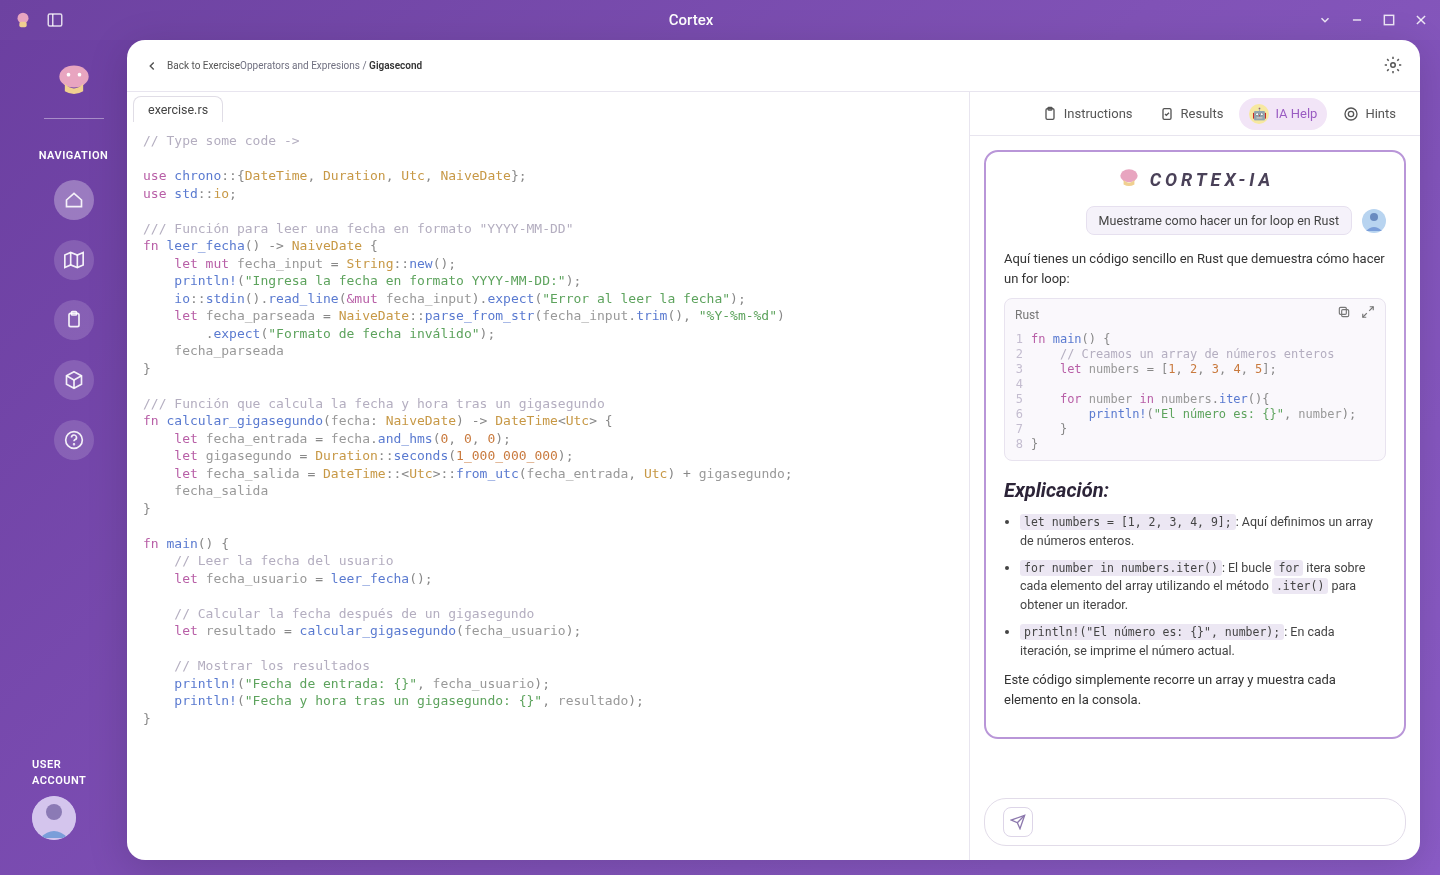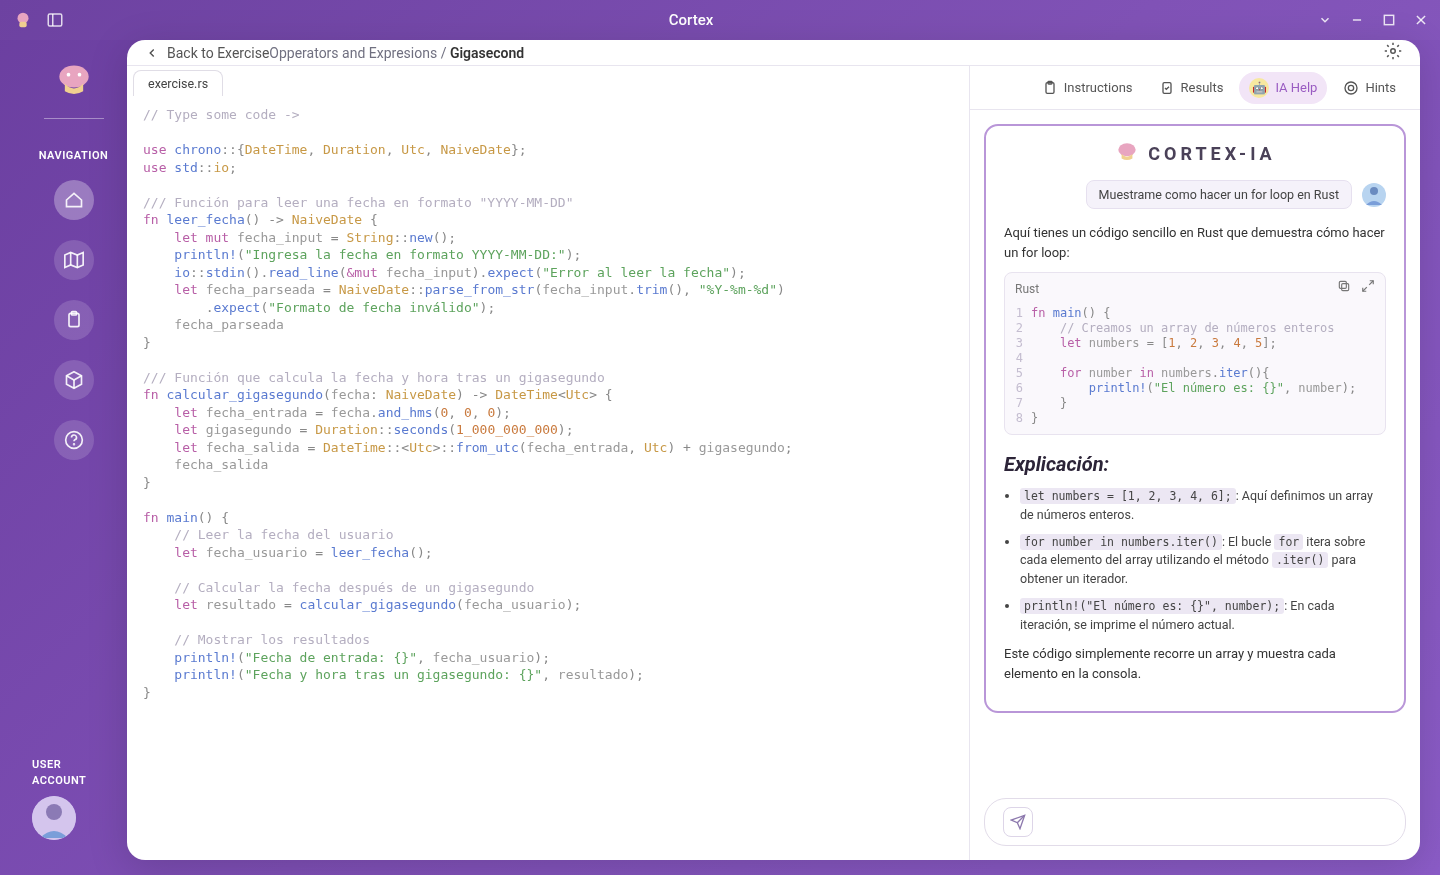--- a/index.html
+++ b/index.html
@@ -58,26 +58,26 @@
 .main-panel {
   flex: 1;
   background: #fff;
   border-radius: 18px;
   display: flex;
   flex-direction: column;
   overflow: hidden;
   box-shadow: 0 8px 40px rgba(0,0,0,0.15);
 }
 .top-bar {
-  height: 26px;
+  height: 52px;
   border-bottom: 1px solid #e8e5ef;
   display: flex;
   align-items: center;
   padding: 0 18px;
-  font-size: 14px;
+  font-size: 10px;
 }
 .back-btn { display: flex; align-items: center; gap: 8px; color: #555; cursor: pointer; }
 .breadcrumb { flex:1; text-align: left; color: #707080; }
 .breadcrumb b { color: #333; font-weight: 600; }
 .gear { color: #555; cursor: pointer; }
 
 .content { flex: 1; display: flex; overflow: hidden; }
 
 
 .editor-area { flex: 1; display: flex; flex-direction: column; border-right: 1px solid #e8e5ef; overflow:hidden; }
@@ -112,21 +112,21 @@
 .bot-ico { width:20px; height:20px; border-radius:50%; background:#f7e8a0; display:flex; align-items:center; justify-content:center; font-size:12px; }
 
 .ai-area { flex: 1; padding: 14px; display: flex; flex-direction: column; overflow:hidden; }
 .ai-card {
   border: 2px solid #b996d8;
   border-radius: 14px;
   padding: 14px 18px 18px;
   flex: 0 1 auto;
   overflow-y: auto;
 }
-.ai-logo-row { display: flex; align-items: center; justify-content: center; gap: 8px; margin-bottom: 14px; }
+.ai-logo-row { display: flex; align-items: center; justify-content: center; gap: 8px; margin-bottom: 14px; font-style: italic; }
 .ai-logo-text { font-size: 18px; font-weight: 700; letter-spacing: 4px; color: #4a4158; }
 .user-msg { display: flex; justify-content: flex-end; align-items: center; gap: 10px; margin-bottom: 14px; }
 .user-bubble { background: #f5f2fa; border: 1px solid #e6e0ef; border-radius: 8px; padding: 6px 12px; font-size: 12.5px; color: #444; }
 .user-av { width: 24px; height: 24px; border-radius: 50%; background: #b8d4f0; display:flex; align-items:center; justify-content:center; font-size:14px; }
 .ai-text { font-size: 13px; color: #333; line-height: 1.5; }
 .ai-text p { margin-bottom: 10px; }
 .code-block {
   background: #faf8fc;
   border: 1px solid #e8e3ef;
   border-radius: 8px;
@@ -419,21 +419,21 @@
 
     <span class="tk-kw">for</span> <span class="tk-ident">number</span> <span class="tk-kw">in</span> <span class="tk-ident">numbers</span><span class="tk-punc">.</span><span class="tk-fn">iter</span><span class="tk-punc">(){</span>
         <span class="tk-fn">println!</span><span class="tk-punc">(</span><span class="tk-str">"El número es: {}"</span><span class="tk-punc">, </span><span class="tk-ident">number</span><span class="tk-punc">);</span>
     <span class="tk-punc">}</span>
 <span class="tk-punc">}</span>
 </div>
                 </div>
               </div>
               <div class="sec-title">Explicación:</div>
               <ul class="bul">
-                <li><code class="inline">let numbers = [1, 2, 3, 4, 6];</code><span>: Aquí definimos un array de números enteros.</span></li>
+                <li><code class="inline">let numbers = [1, 2, 3, 4, 9];</code><span>: Aquí definimos un array de números enteros.</span></li>
                 <li><code class="inline">for number in numbers.iter()</code><span>: El bucle </span><code class="inline">for</code><span> itera sobre cada elemento del array utilizando el método </span><code class="inline">.iter()</code><span> para obtener un iterador.</span></li>
                 <li><code class="inline">println!("El número es: {}", number);</code><span>: En cada iteración, se imprime el número actual.</span></li>
               </ul>
               <p style="margin-top:10px">Este código simplemente recorre un array y muestra cada elemento en la consola.</p>
             </div>
           </div>
 
           <div class="composer">
             <div class="composer-box">
               <div class="send-btn">

